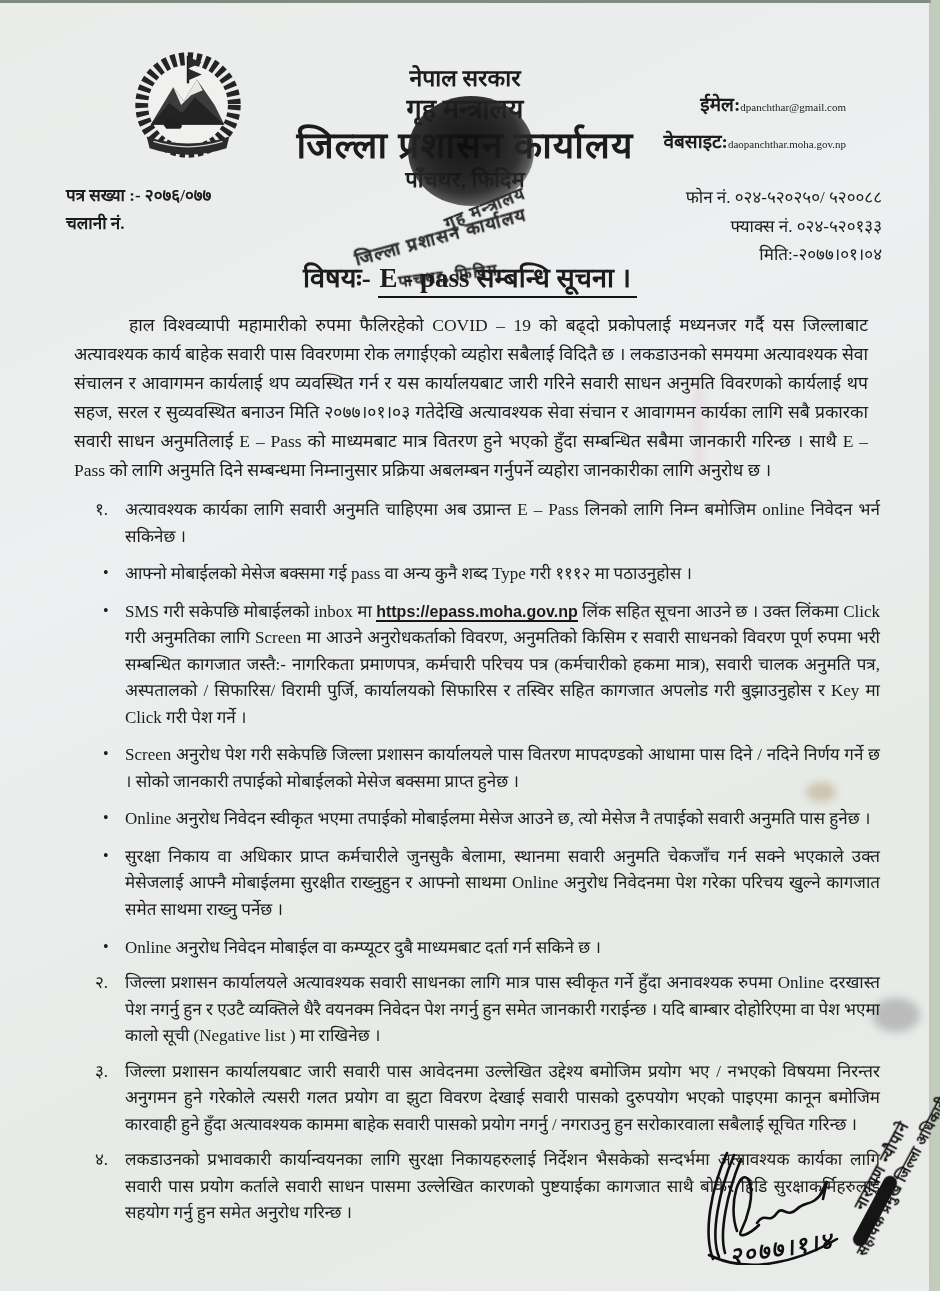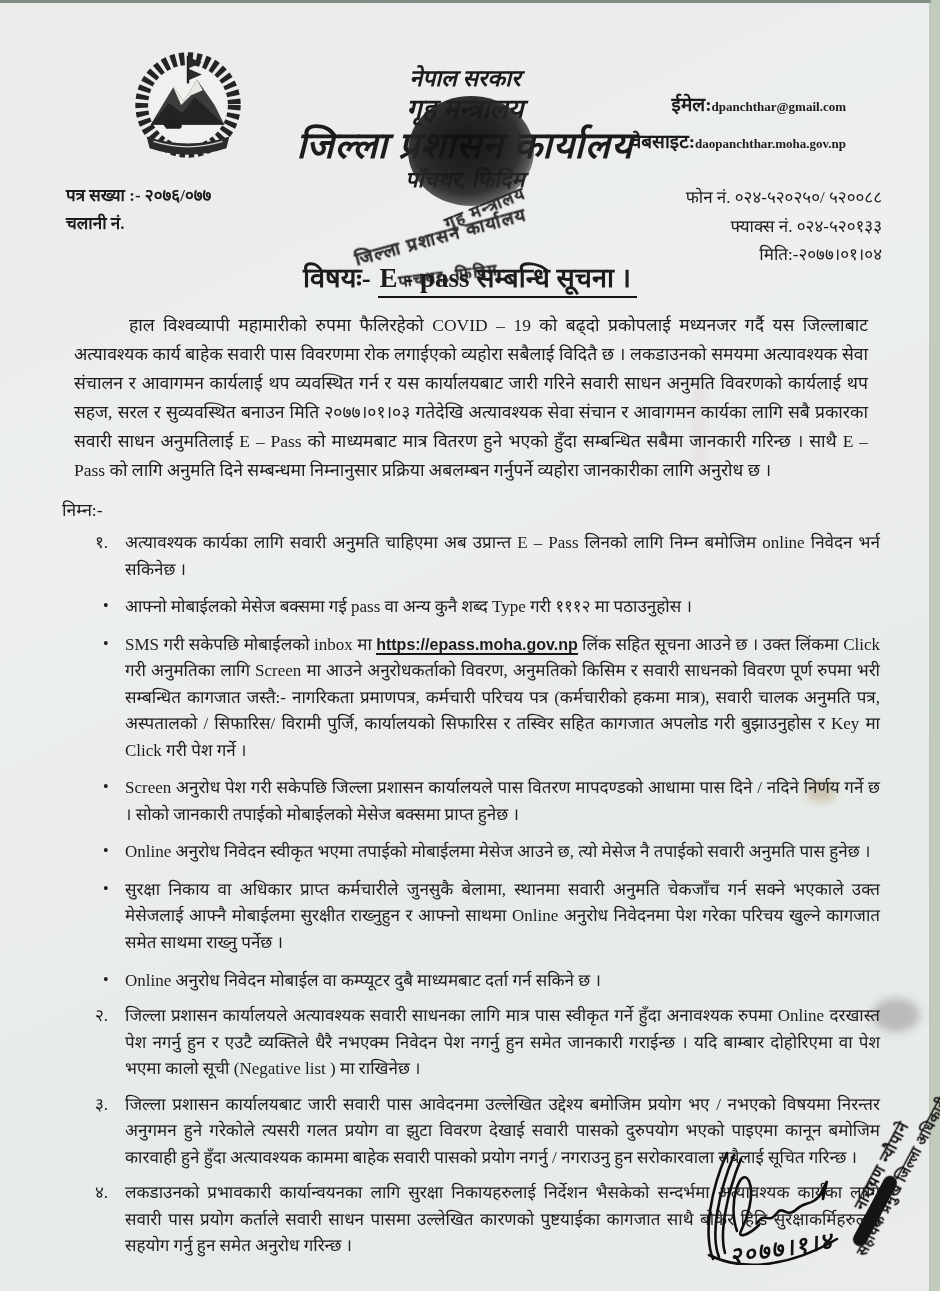--- a/index.html
+++ b/index.html
@@ -12,28 +12,28 @@
   .edge-top    { position:absolute; top:0; left:0; right:0; height:3px; background:#5c6a5e; opacity:.75; }
   .edge-right  { position:absolute; top:0; right:0; bottom:0; width:9px; background:#c2ccbb; }
   .edge-right2 { position:absolute; top:0; right:9px; bottom:0; width:2px; background:#9eab97; opacity:.55; }
   .smudge { position:absolute; border-radius:50%; filter:blur(4px); }
   .smudge.s1 { left:872px; top:998px;  width:48px; height:34px; background:rgba(110,110,112,.38); }
   .smudge.s2 { left:806px; top:782px;  width:30px; height:20px; background:rgba(150,112,60,.32); }
   .smudge.s3 { left:693px; top:368px;  width:12px; height:112px; background:rgba(198,128,164,.14); }
 
   
   .emblem { position:absolute; left:124px; top:42px; width:128px; height:128px; }
-  .head-center { position:absolute; left:228px; top:66px; width:474px; text-align:center; line-height:1.12;font-style:italic; }
+  .head-center { position:absolute; left:228px; top:66px; width:474px; text-align:center; line-height:1.12; }
   .gov      { font-size:23px; font-weight:bold; }
   .ministry { font-size:27px; font-weight:bold; margin-top:2px; }
   .office   { font-size:37px; font-weight:bold; margin-top:1px; letter-spacing:1px; }
   .place    { font-size:22px; font-weight:bold; margin-top:2px; }
   .contact { position:absolute; right:94px; top:86px; text-align:right; line-height:1.95; }
   .contact .lab { font-size:19px; font-weight:bold; }
-  .contact .val { font-size:13px; font-weight:bold; font-family:"Liberation Serif",serif; }
+  .contact .val { font-size:11px; font-weight:normal; font-family:"Liberation Serif",serif; }
   .meta-left  { position:absolute; left:66px; top:182px; font-size:17px; font-weight:bold; line-height:1.65; }
   .meta-right { position:absolute; right:58px; top:184px; text-align:right; font-size:17px; font-weight:normal; line-height:1.68; }
 
   
   .stamp-blob {
     position:absolute; left:408px; top:96px; width:126px; height:110px; border-radius:50%;
     background: radial-gradient(ellipse at 46% 44%, #0d0d0d 0%, #191919 38%, #262626 56%, rgba(38,38,38,.8) 68%, rgba(70,70,70,.3) 80%, rgba(0,0,0,0) 86%);
     filter: blur(.4px); opacity:.94;
   }
   .stamp-line { position:absolute; font-weight:bold; color:#2e2e2e; letter-spacing:1.5px;
@@ -124,21 +124,20 @@
   <div class="stamp-line stamp-l2">जिल्ला प्रशासन कार्यालय</div>
   <div class="stamp-line stamp-l3">पाचथर, फिदिम</div>
 
   <div class="subject">
     <span>विषयः-</span>
     <span class="ul">E - pass सम्बन्धि सूचना ।</span>
   </div>
 
   <div class="content">
     <p class="intro">हाल विश्वव्यापी महामारीको रुपमा फैलिरहेको COVID – 19 को बढ्दो प्रकोपलाई मध्यनजर गर्दै यस जिल्लाबाट अत्यावश्यक कार्य बाहेक सवारी पास विवरणमा रोक लगाईएको व्यहोरा सबैलाई विदितै छ । लकडाउनको समयमा अत्यावश्यक सेवा संचालन र आवागमन कार्यलाई थप व्यवस्थित गर्न र यस कार्यालयबाट जारी गरिने सवारी साधन अनुमति विवरणको कार्यलाई थप सहज, सरल र सुव्यवस्थित बनाउन मिति २०७७।०१।०३ गतेदेखि अत्यावश्यक सेवा संचान र आवागमन कार्यका लागि सबै प्रकारका सवारी साधन अनुमतिलाई E – Pass को माध्यमबाट मात्र वितरण हुने भएको हुँदा सम्बन्धित सबैमा जानकारी गरिन्छ । साथै E – Pass को लागि अनुमति दिने सम्बन्धमा निम्नानुसार प्रक्रिया अबलम्बन गर्नुपर्ने व्यहोरा जानकारीका लागि अनुरोध छ ।</p>
-    <div class="list-intro">निम्न:-</div>
 
     <div class="row numbered">
       <span class="num">१.</span>
       <span class="txt">अत्यावश्यक कार्यका लागि सवारी अनुमति चाहिएमा अब उप्रान्त E – Pass लिनको लागि निम्न बमोजिम online निवेदन भर्न सकिनेछ ।</span>
     </div>
 
     <div class="row bulleted">
       <span class="dot">•</span>
       <span class="txt">आफ्नो मोबाईलको मेसेज बक्समा गई pass वा अन्य कुनै शब्द Type गरी १११२ मा पठाउनुहोस ।</span>
     </div>
@@ -163,21 +162,21 @@
       <span class="txt">सुरक्षा निकाय वा अधिकार प्राप्त कर्मचारीले जुनसुकै बेलामा, स्थानमा सवारी अनुमति चेकजाँच गर्न सक्ने भएकाले उक्त मेसेजलाई आफ्नै मोबाईलमा सुरक्षीत राख्नुहुन र आफ्नो साथमा Online अनुरोध निवेदनमा पेश गरेका परिचय खुल्ने कागजात समेत साथमा राख्नु पर्नेछ ।</span>
     </div>
 
     <div class="row bulleted">
       <span class="dot">•</span>
       <span class="txt">Online अनुरोध निवेदन मोबाईल वा कम्प्यूटर दुबै माध्यमबाट दर्ता गर्न सकिने छ ।</span>
     </div>
 
     <div class="row numbered">
       <span class="num">२.</span>
-      <span class="txt">जिल्ला प्रशासन कार्यालयले अत्यावश्यक सवारी साधनका लागि मात्र पास स्वीकृत गर्ने हुँदा अनावश्यक रुपमा Online दरखास्त पेश नगर्नु हुन र एउटै व्यक्तिले धैरै नभएक्म निवेदन पेश नगर्नु हुन समेत जानकारी गराईन्छ । यदि बाम्बार दोहोरिएमा वा पेश भएमा कालो सूची (Negative list ) मा राखिनेछ ।</span>
+      <span class="txt">जिल्ला प्रशासन कार्यालयले अत्यावश्यक सवारी साधनका लागि मात्र पास स्वीकृत गर्ने हुँदा अनावश्यक रुपमा Online दरखास्त पेश नगर्नु हुन र एउटै व्यक्तिले धैरै वयनक्म निवेदन पेश नगर्नु हुन समेत जानकारी गराईन्छ । यदि बाम्बार दोहोरिएमा वा पेश भएमा कालो सूची (Negative list ) मा राखिनेछ ।</span>
     </div>
 
     <div class="row numbered">
       <span class="num">३.</span>
       <span class="txt">जिल्ला प्रशासन कार्यालयबाट जारी सवारी पास आवेदनमा उल्लेखित उद्देश्य बमोजिम प्रयोग भए / नभएको विषयमा निरन्तर अनुगमन हुने गरेकोले त्यसरी गलत प्रयोग वा झुटा विवरण देखाई सवारी पासको दुरुपयोग भएको पाइएमा कानून बमोजिम कारवाही हुने हुँदा अत्यावश्यक काममा बाहेक सवारी पासको प्रयोग नगर्नु / नगराउनु हुन सरोकारवाला सबैलाई सूचित गरिन्छ ।</span>
     </div>
 
     <div class="row numbered">
       <span class="num">४.</span>
       <span class="txt">लकडाउनको प्रभावकारी कार्यान्वयनका लागि सुरक्षा निकायहरुलाई निर्देशन भैसकेको सन्दर्भमा अत्यावश्यक कार्यका लागि सवारी पास प्रयोग कर्ताले सवारी साधन पासमा उल्लेखित कारणको पुष्टयाईका कागजात साथै बोकेर हिडि सुरक्षाकर्मिहरुलाई सहयोग गर्नु हुन समेत अनुरोध गरिन्छ ।</span>

